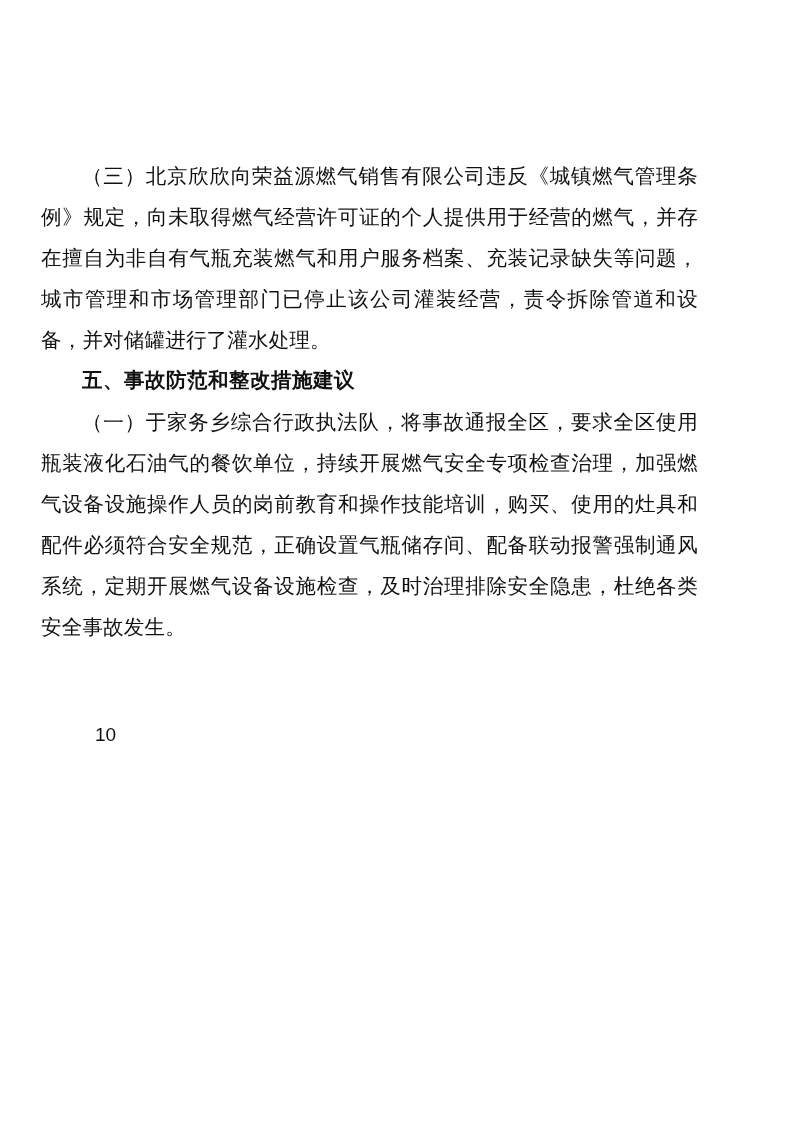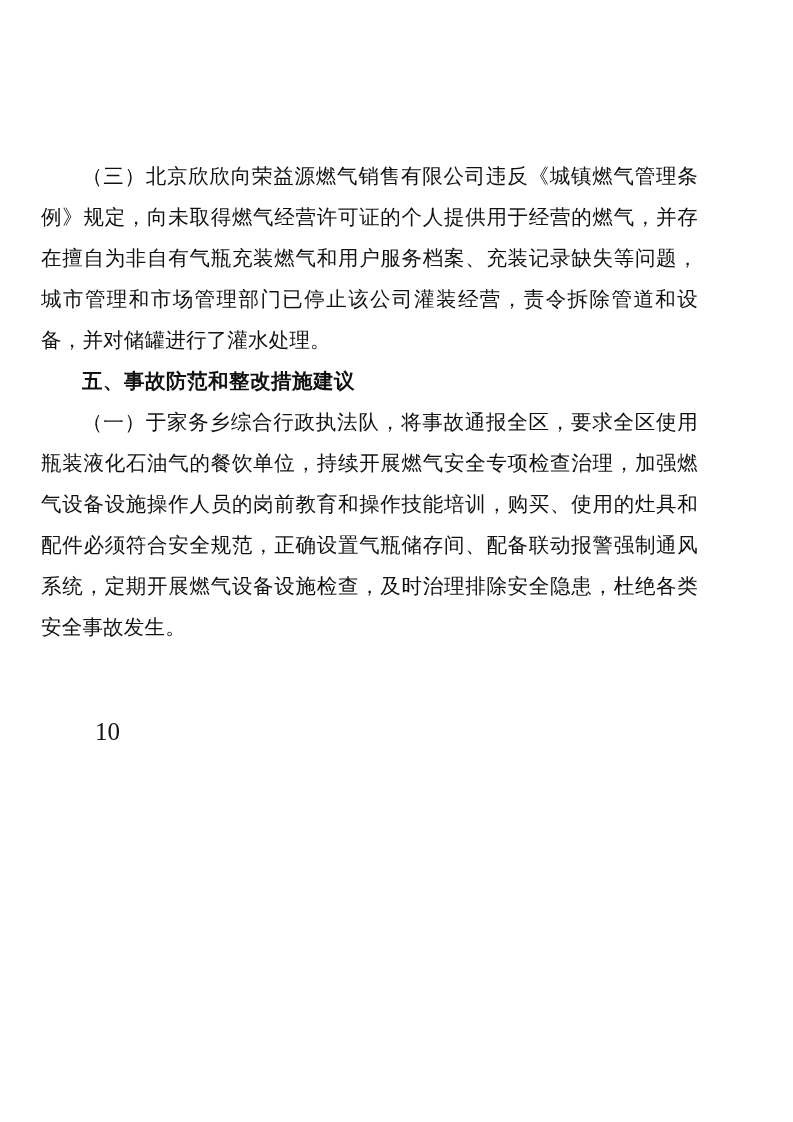--- a/index.html
+++ b/index.html
@@ -35,29 +35,29 @@
   p.para {
     margin: 0;
     text-indent: 2em;
   }
   h2.section-heading {
     margin: 0;
     font-size: 20.5px;
     line-height: 41px;
     font-weight: bold;
     text-indent: 2em;
-    font-family: Liberation Serif, serif;
+    font-family: Liberation Mono, monospace;
     letter-spacing: 0.5px;
   }
   .page-number {
     position: absolute;
     left: 95px;
     bottom: 102px;
-    font-size: 25px;
-    font-family: Liberation Serif, serif;
+    font-size: 19px;
+    font-family: Liberation Sans, sans-serif;
     color: #111111;
   }
 </style>
 </head>
 <body>
 
 <div class="page">
   <div class="body-text">
     <p class="para">（三）北京欣欣向荣益源燃气销售有限公司违反《城镇燃气管理条例》规定，向未取得燃气经营许可证的个人提供用于经营的燃气，并存在擅自为非自有气瓶充装燃气和用户服务档案、充装记录缺失等问题，城市管理和市场管理部门已停止该公司灌装经营，责令拆除管道和设备，并对储罐进行了灌水处理。</p>
     <h2 class="section-heading">五、事故防范和整改措施建议</h2>

